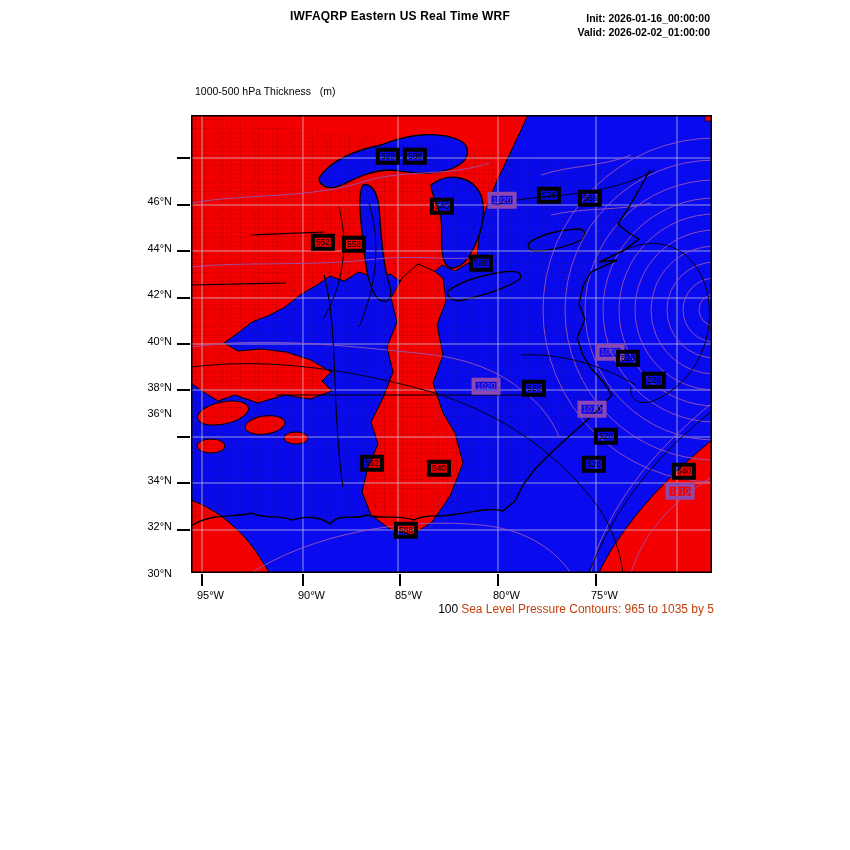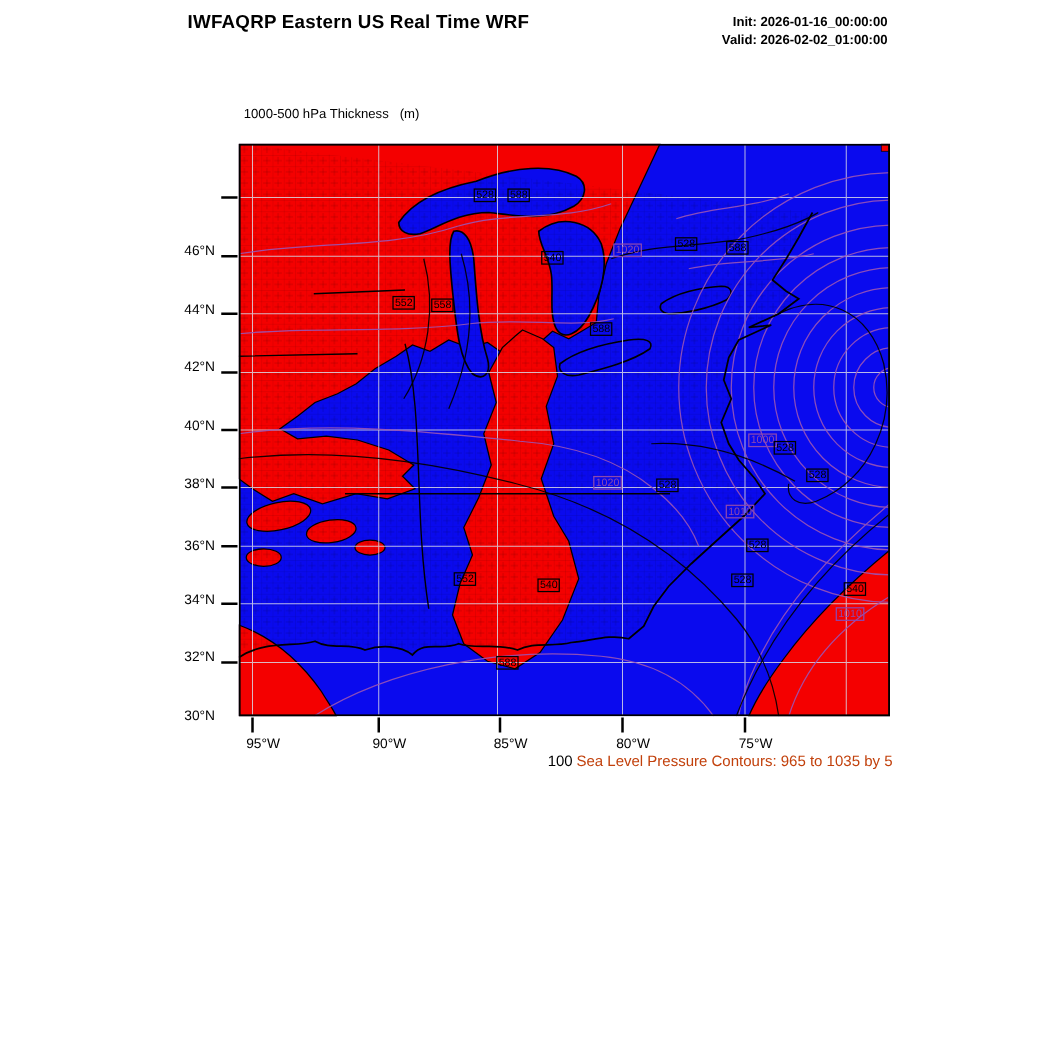--- a/index.html
+++ b/index.html
@@ -1,25 +1,25 @@
 <!DOCTYPE html>
 <html><head>
 <meta charset="utf-8">
 <style>
   html,body{margin:0;padding:0;background:#fff;}
   #page{position:relative;width:850px;height:850px;background:#ffffff;
         font-family:"Liberation Sans","DejaVu Sans",sans-serif;color:#000;overflow:hidden;}
   .abs{position:absolute;}
-  #title{left:150px;top:9px;width:360px;text-align:left;font-size:15px;font-weight:bold;letter-spacing:.2px;}
+  #title{left:150px;top:9px;width:360px;text-align:right;font-size:12px;font-weight:bold;letter-spacing:.2px;}
   #initblock{left:430px;top:11px;width:280px;text-align:right;font-size:10.5px;font-weight:bold;line-height:14px;}
   #legend{left:195px;top:63px;font-size:10.5px;line-height:11.5px;white-space:pre;}
   #mapwrap{left:191px;top:115px;width:521px;height:458px;}
   #mapwrap svg{display:block;}
   .cl{position:absolute;transform:translate(-50%,-50%);font-size:8.5px;line-height:1;
-      padding:0 1px;border:1px solid #ef4444;white-space:nowrap;background:transparent;}
+      padding:0 1px;border:4px solid #ef4444;white-space:nowrap;background:transparent;}
   .cl.k{color:#000;border-color:#000;}
   .cl.p{color:#8C48B0;border-color:#8C48B0;}
   .latTick{width:13px;height:2px;background:#000;}
   .lonTick{width:2px;height:12px;background:#000;}
   .latLab{width:42px;text-align:right;font-size:11px;margin-top:44px;}
   .lonLab{width:44px;text-align:right;font-size:11px;}
   #caption{left:300px;top:602px;width:414px;text-align:right;font-size:12px;}
   #caption .frag{color:#000;}
   #caption .note{color:#c2410c;margin-left:3px;}
   #footer{left:195px;top:809px;font-size:11px;font-weight:bold;line-height:14px;}
@@ -173,21 +173,21 @@
   <div class="abs latTick" style="left:177px;top:343px"></div>
   <div class="abs latTick" style="left:177px;top:389px"></div>
   <div class="abs latTick" style="left:177px;top:436px"></div>
   <div class="abs latTick" style="left:177px;top:482px"></div>
   <div class="abs latTick" style="left:177px;top:529px"></div>
   <div class="abs latLab" style="left:130px;top:151px">46°N</div>
   <div class="abs latLab" style="left:130px;top:198px">44°N</div>
   <div class="abs latLab" style="left:130px;top:244px">42°N</div>
   <div class="abs latLab" style="left:130px;top:291px">40°N</div>
   <div class="abs latLab" style="left:130px;top:337px">38°N</div>
-  <div class="abs latLab" style="left:130px;top:387px">36°N</div>
+  <div class="abs latLab" style="left:130px;top:363px">36°N</div>
   <div class="abs latLab" style="left:130px;top:430px">34°N</div>
   <div class="abs latLab" style="left:130px;top:476px">32°N</div>
   <div class="abs latLab" style="left:130px;top:523px">30°N</div>
 
   <div class="abs lonTick" style="left:201px;top:574px"></div>
   <div class="abs lonTick" style="left:302px;top:574px"></div>
   <div class="abs lonTick" style="left:399px;top:574px"></div>
   <div class="abs lonTick" style="left:497px;top:574px"></div>
   <div class="abs lonTick" style="left:595px;top:574px"></div>
   <div class="abs lonLab" style="left:180px;top:589px">95°W</div>

